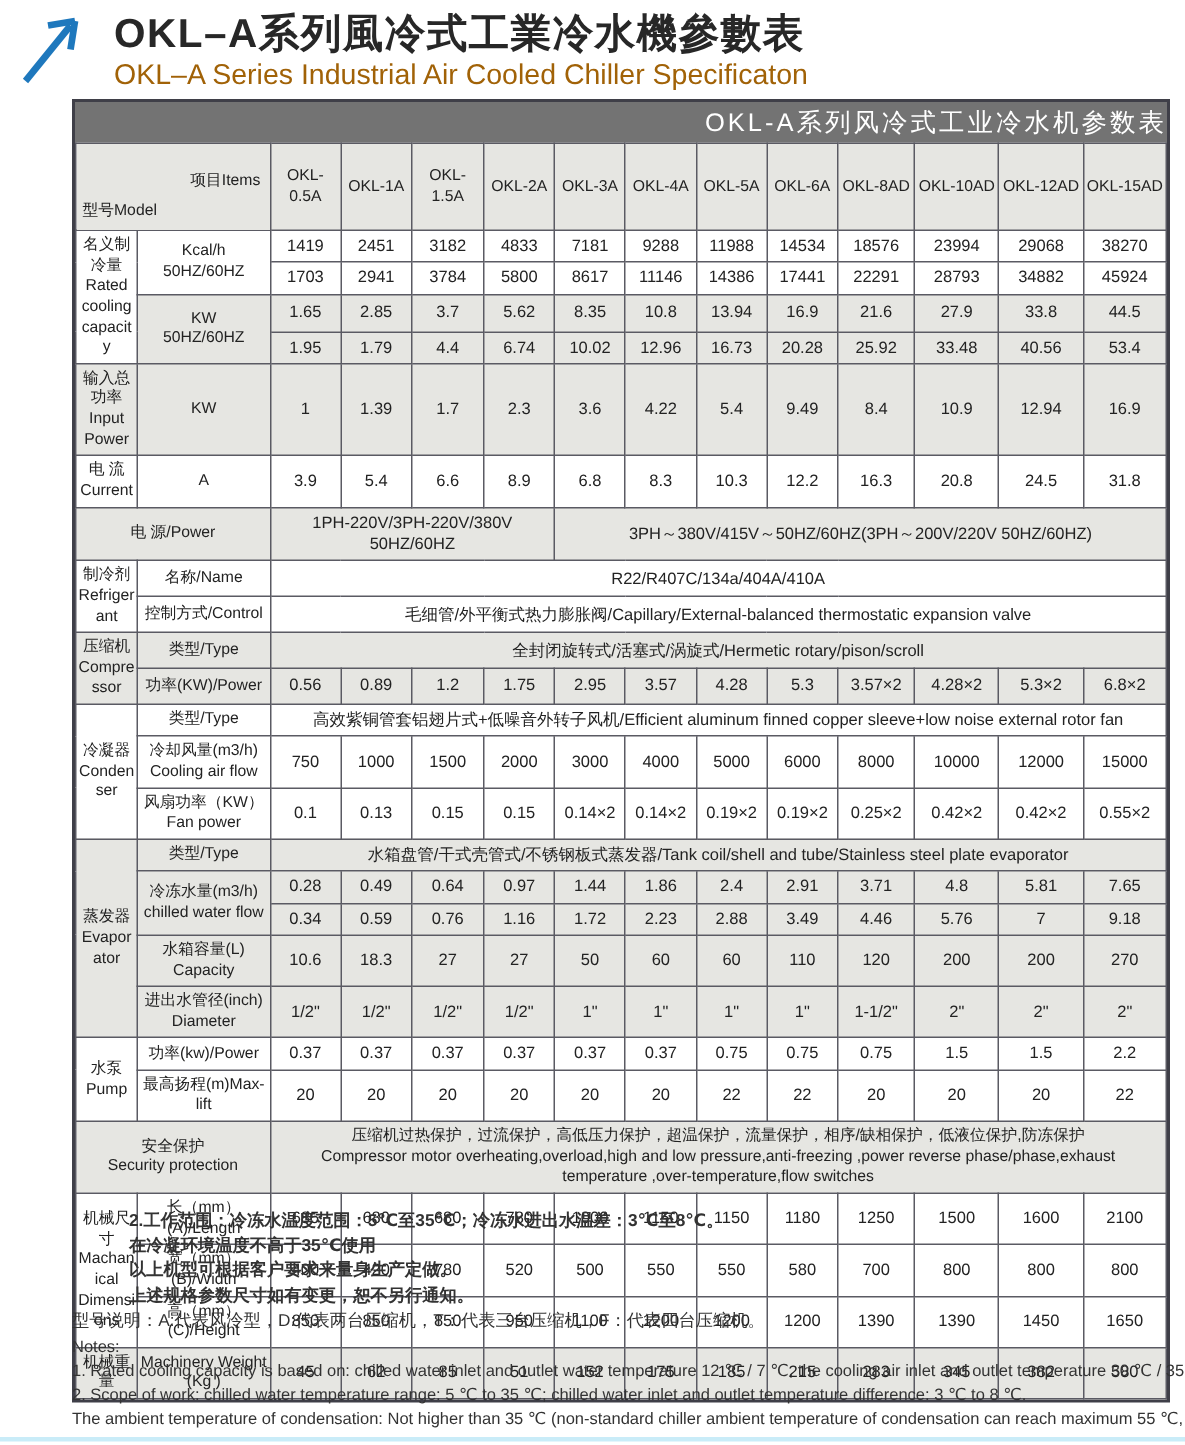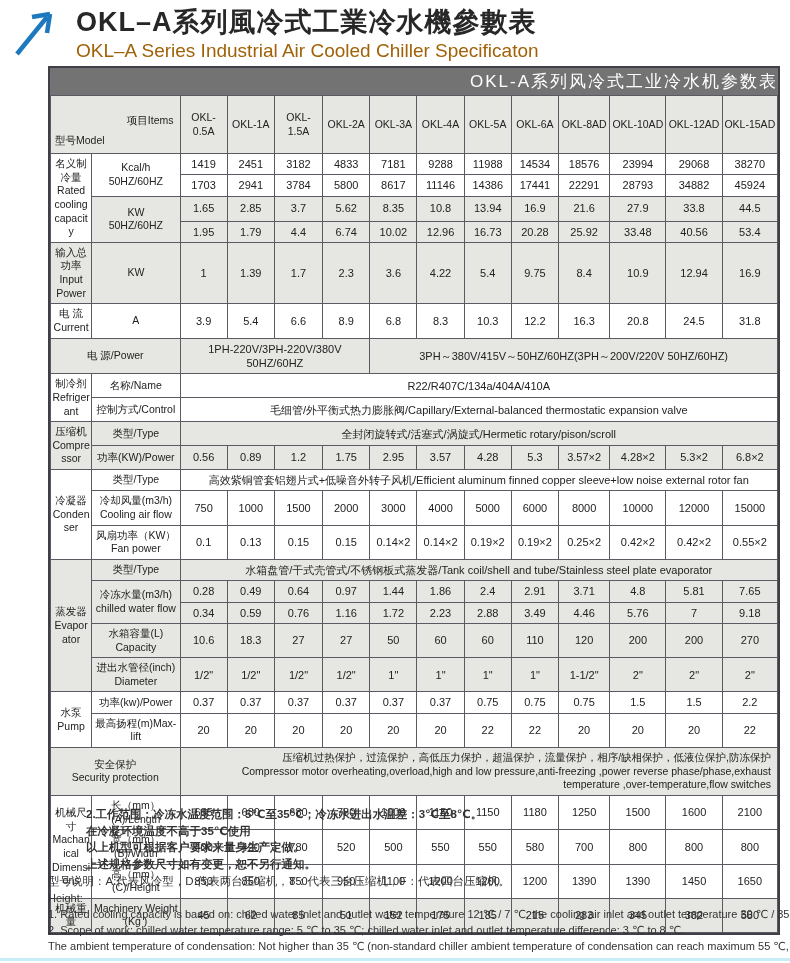--- a/index.html
+++ b/index.html
@@ -15,21 +15,21 @@
   .table-wrap{position:absolute;left:48px;top:66px;width:728px;border:2px solid #3f3f48;}
   .table-title{height:27px;background:#737373;color:#fff;font-size:17px;font-weight:400;text-align:right;line-height:27px;letter-spacing:2px;}
   table{border-collapse:collapse;table-layout:fixed;width:100%;}
   td,th{border:1px solid #5a5a63;font-size:11px;font-weight:400;text-align:center;vertical-align:middle;padding:3px 1px;line-height:1.3;white-space:pre-line;word-break:break-word;}
   tr.shade td,tr.shade th{background:#e6e6e2;}
   tr.sub td{border-top:1px solid #9a9aa2;margin-left:20px;}
   th.corner{position:relative;background-image:linear-gradient(to bottom right,transparent 49.5%,#6a6a72 49.5%,#6a6a72 50.6%,transparent 50.6%);padding:16px;}
   .corner-model{position:absolute;left:4px;bottom:5px;font-size:10.5px;}
   .corner-items{position:absolute;right:6px;top:18px;font-size:10.5px;}
   td.g,td.i,td.gi{font-size:10.5px;}
-  td.left{text-align:right;padding:3px 6px;font-size:10.5px;margin-left:28px;}
+  td.left{text-align:center;padding:3px 6px;font-size:10.5px;margin-left:28px;}
   td.val{font-size:11px;}
   th.model{font-size:10.5px;}
 
   
   .notes{position:absolute;left:48px;top:806px;width:732px;font-size:11.5px;color:#333;}
   .notes .line{line-height:1.45;white-space:nowrap;}
   .notes .ind1{padding-left:38px;font-weight:bold;}
   .notes-en{font-size:11px;margin-top:2px;}
   .bottom-bar{position:absolute;left:0;bottom:2px;width:790px;height:3px;background:#c9ecf8;}
 </style>
@@ -149,21 +149,21 @@
           <td class="g">输入总功率
 Input Power</td>
           <td class="i">KW</td>
           <td class="val">1</td>
           <td class="val">1.39</td>
           <td class="val">1.7</td>
           <td class="val">2.3</td>
           <td class="val">3.6</td>
           <td class="val">4.22</td>
           <td class="val">5.4</td>
-          <td class="val">9.75</td>
+          <td class="val">9.49</td>
           <td class="val">8.4</td>
           <td class="val">10.9</td>
           <td class="val">12.94</td>
           <td class="val">16.9</td>
         </tr>
         <tr>
           <td class="g">电 流
 Current</td>
           <td class="i">A</td>
           <td class="val">3.9</td>
@@ -430,20 +430,20 @@
 
 <div class="notes">
   <div id="notes-zh">
       <div class="line ind1">2.工作范围：冷冻水温度范围：5℃至35℃；冷冻水进出水温差：3℃至8℃。</div>
       <div class="line ind1">在冷凝环境温度不高于35℃使用</div>
       <div class="line ind1">以上机型可根据客户要求来量身生产定做。</div>
       <div class="line ind1">上述规格参数尺寸如有变更，恕不另行通知。</div>
       <div class="line ">型号说明：A:代表风冷型，D:代表两台压缩机，T：代表三台压缩机，F：代表四台压缩机。</div>
     </div>
   <div id="notes-en" class="notes-en">
-      <div class="line ">Height:</div>
+      <div class="line ">Notes:</div>
       <div class="line ">1. Rated cooling capacity is based on: chilled water inlet and outlet water temperature 12 ℃ / 7 ℃, the cooling air inlet and outlet temperature 30 ℃ / 35 ℃</div>
       <div class="line ">2. Scope of work: chilled water temperature range: 5 ℃ to 35 ℃; chilled water inlet and outlet temperature difference: 3 ℃ to 8 ℃.</div>
       <div class="line ">The ambient temperature of condensation: Not higher than 35 ℃ (non-standard chiller ambient temperature of condensation can reach maximum 55 ℃, need to order production).</div>
     </div>
 </div>
 
 <div class="bottom-bar"></div>
 
 </body></html>

